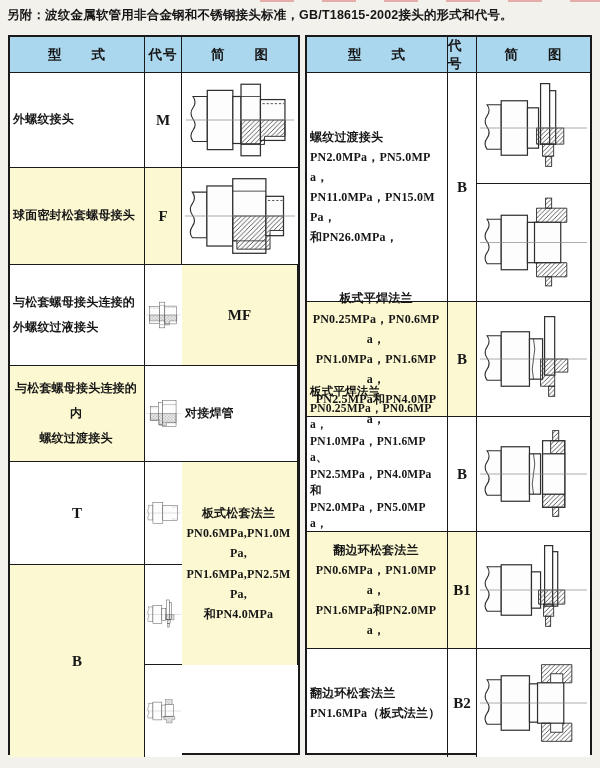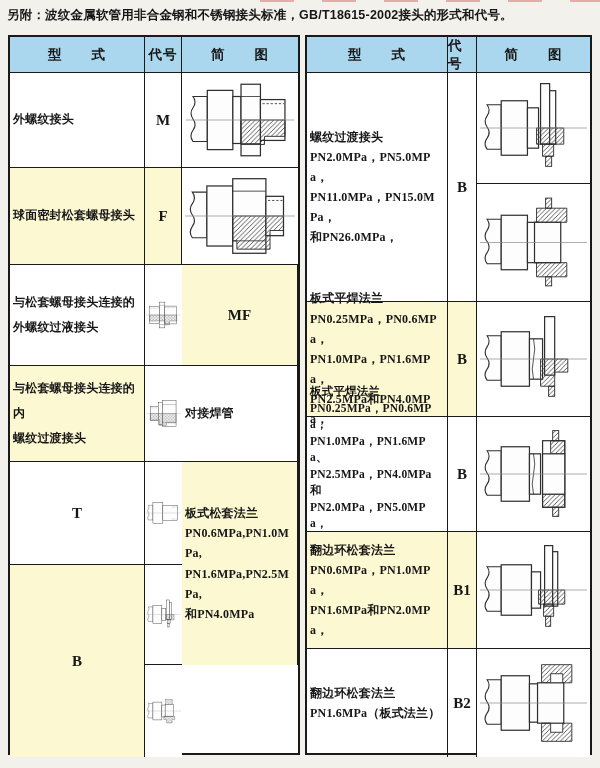--- a/index.html
+++ b/index.html
@@ -53,21 +53,21 @@
     white-space:pre-line;word-break:break-all;
   }
   .ty .pn{font-family:"Liberation Serif","DejaVu Serif",serif;}
   .list{line-height:1.68;}
   .tight{line-height:1.44;font-size:11.5px;}
   .cd{
     display:flex;align-items:center;justify-content:center;
     font-family:"Liberation Serif","DejaVu Serif",serif;
     font-size:15px;
   }
-  .yl{background:var(--highlight-bg,#fcf8d1);}
+  .yl{background:var(--highlight-bg,#fcf8d1);text-align:center;}
   .dg{background:#fff;}
   svg.diag{position:absolute;inset:0;width:100%;height:100%;}
   .diag .part{fill:#fdfdfd;stroke:#2e2e2e;stroke-width:1.2;}
   .diag .hatch{fill:url(#ht);stroke:#2e2e2e;stroke-width:.9;}
   .diag .ln{stroke:#2e2e2e;stroke-width:.8;fill:none;}
   .diag .dash{stroke:#2e2e2e;stroke-width:.8;stroke-dasharray:2.2 1.8;fill:none;}
   .diag .cl{stroke:#8a8a8a;stroke-width:.7;}
 </style>
 </head>
 <body>

